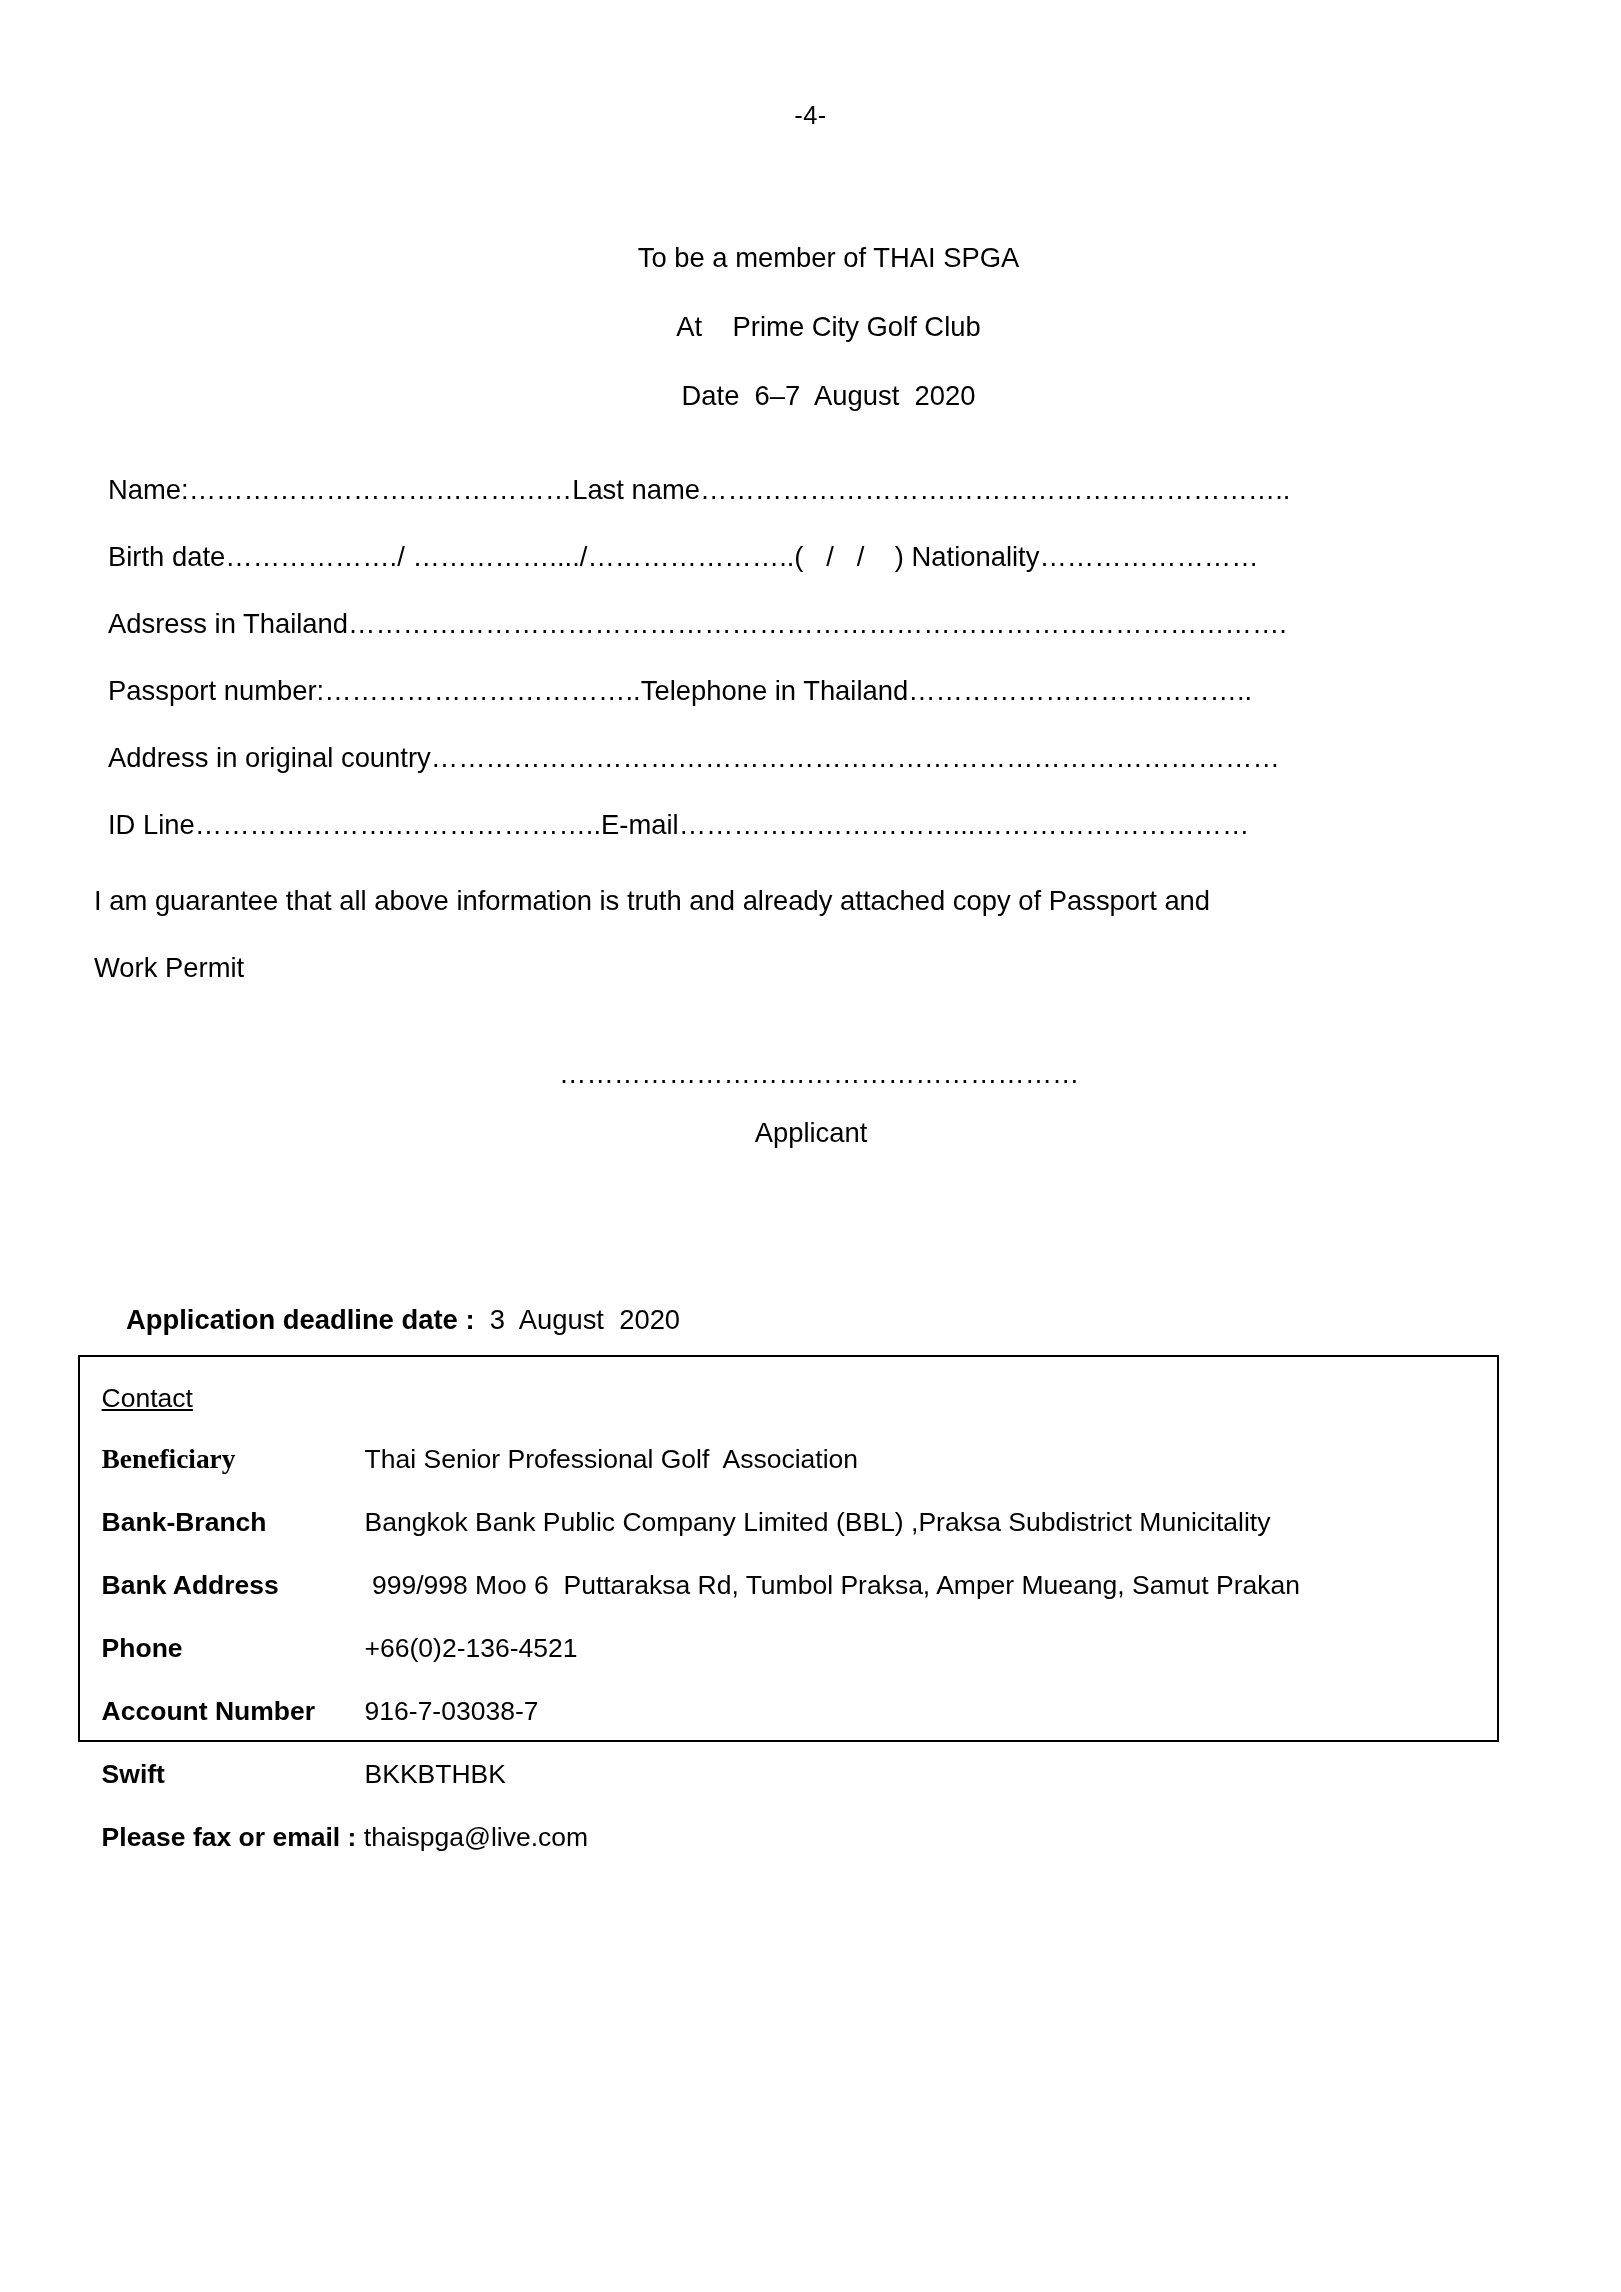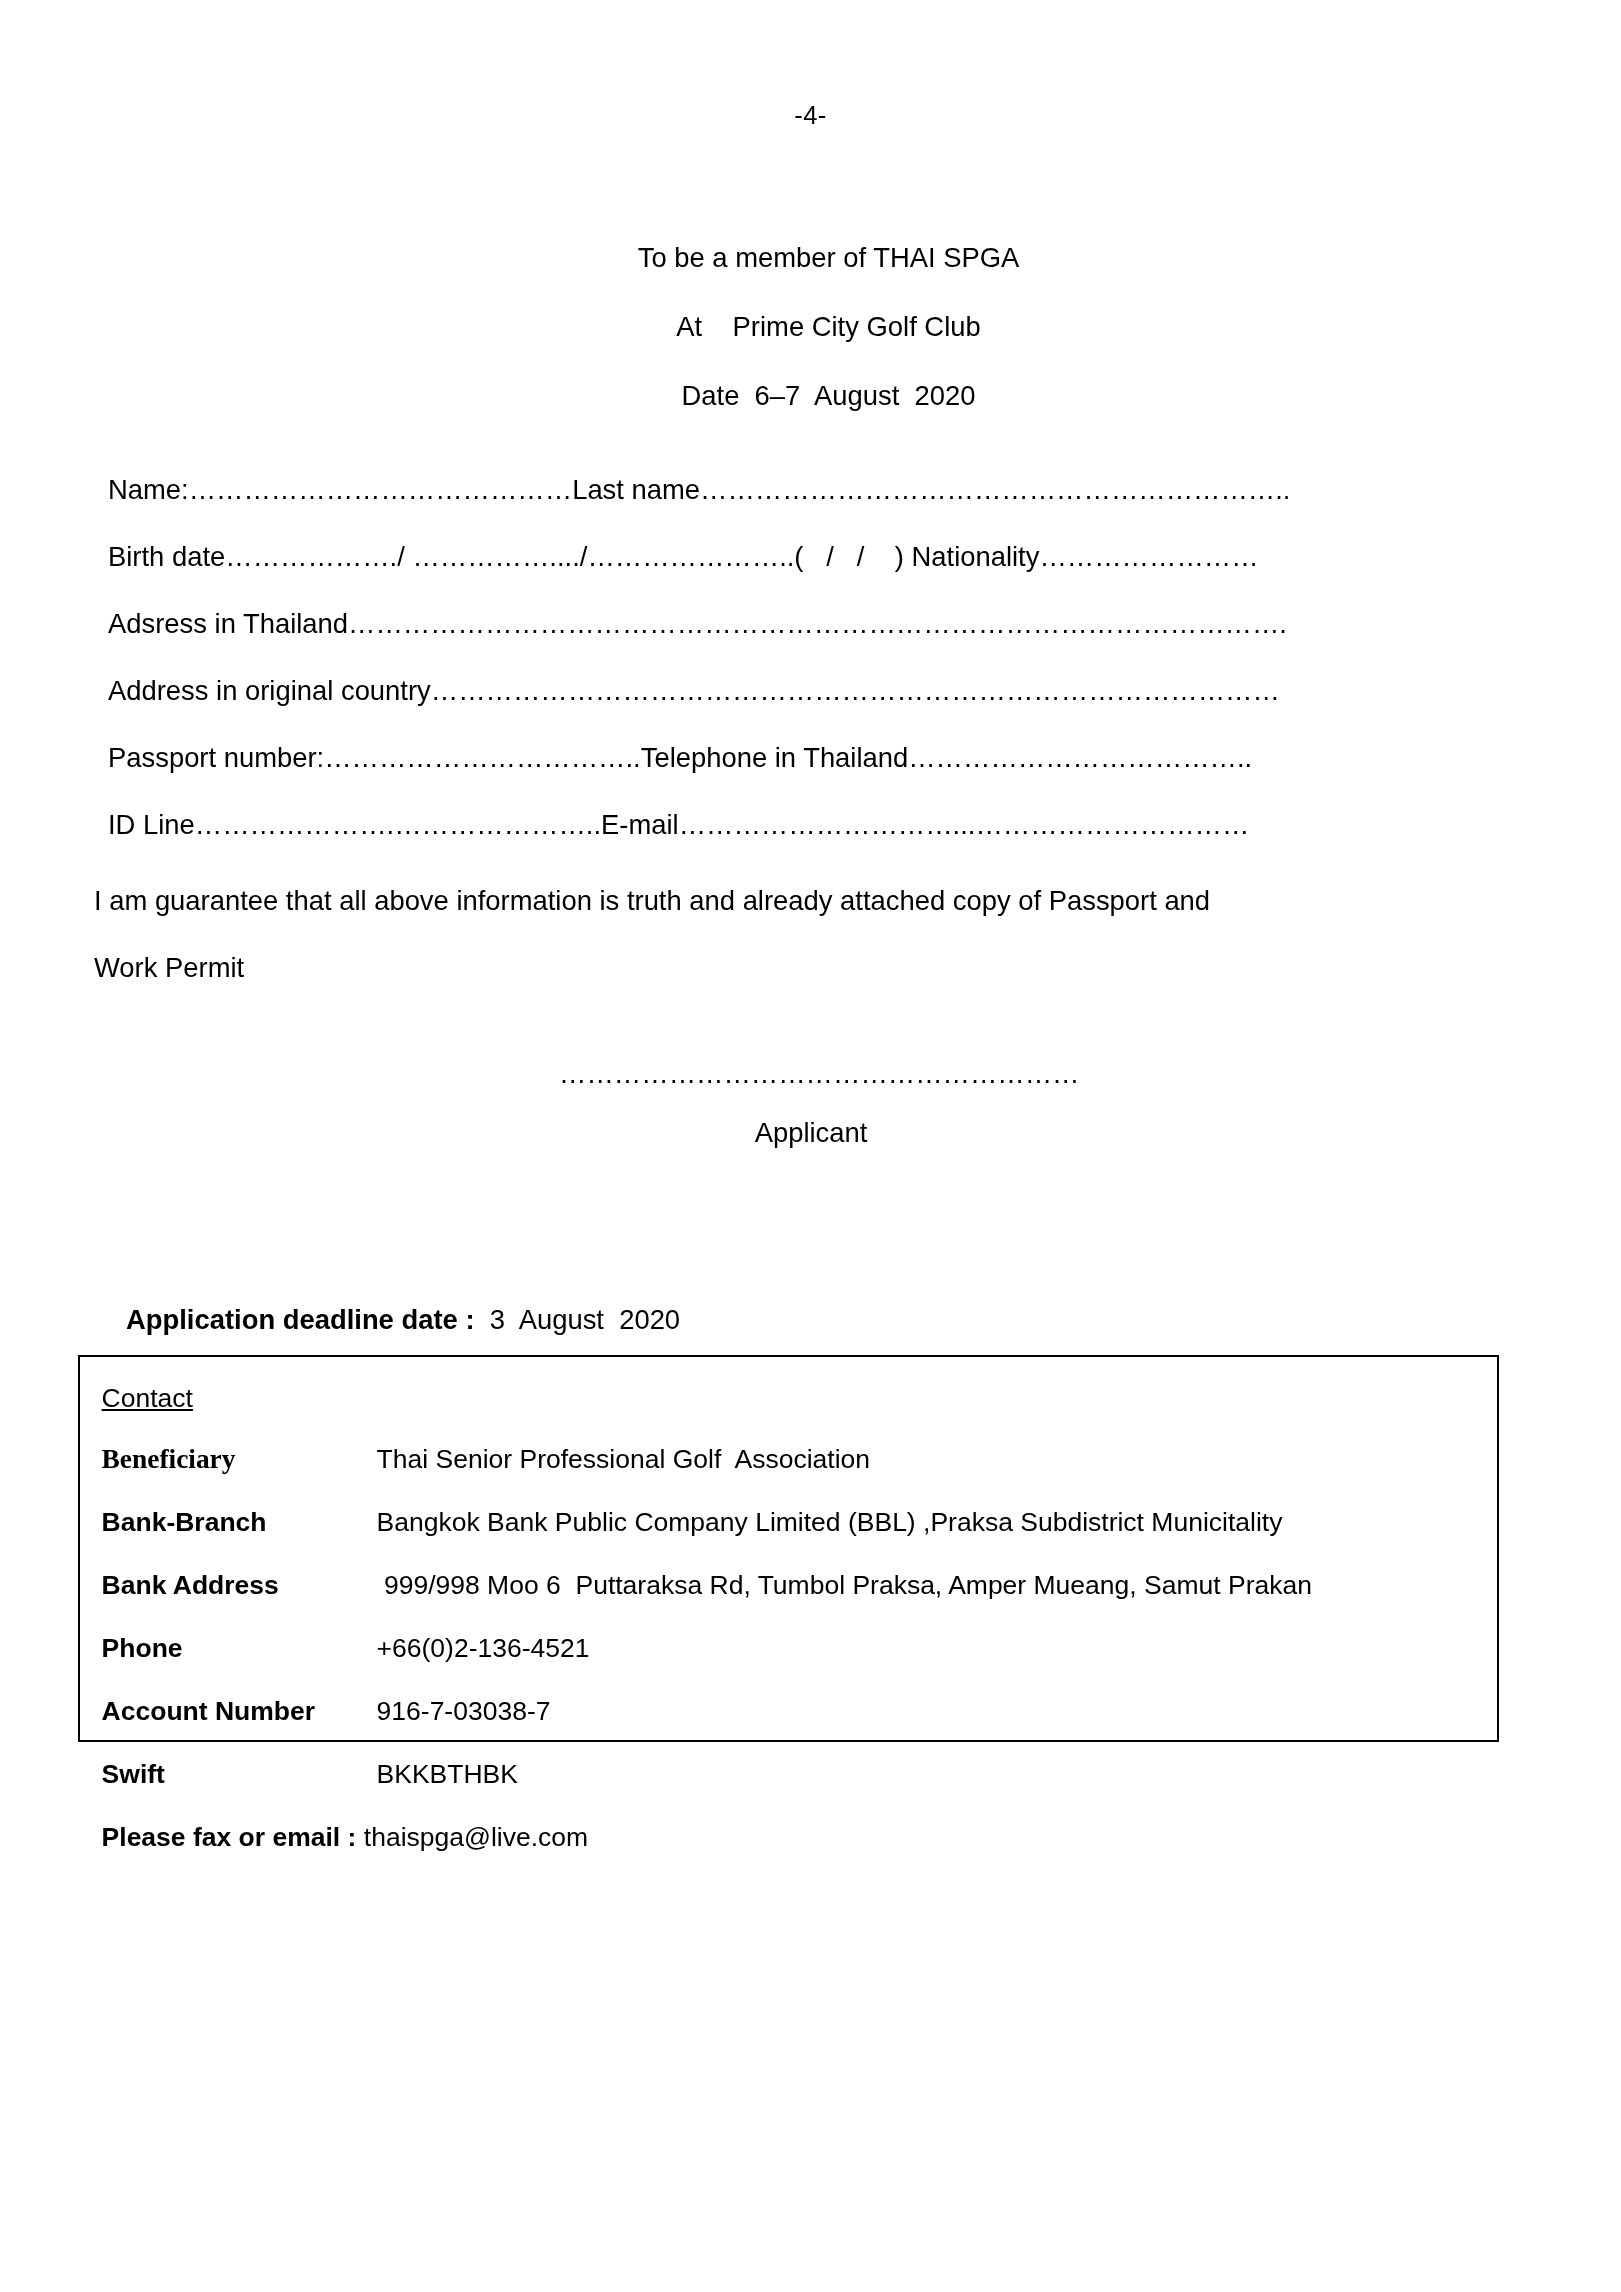--- a/index.html
+++ b/index.html
@@ -123,21 +123,20 @@
     display: inline-block;
   }
   .contact-rows {
     margin-top: 6.9px;
   }
   .contact-row {
     display: flex;
     line-height: 63px;
     font-size: 26.5px;
     white-space: pre;
-    gap: 12px;
   }
   .contact-label {
     width: 263px;
     flex: 0 0 263px;
     font-weight: bold;
   }
   .contact-label.serif {
     font-family: "Liberation Serif", serif;
     font-weight: bold;
     font-size: 27.4px;
@@ -164,22 +163,22 @@
   <div class="heading">
     <div class="heading-line">To be a member of THAI SPGA</div>
     <div class="heading-line">At    Prime City Golf Club</div>
     <div class="heading-line">Date  6–7  August  2020</div>
   </div>
 
   <div class="form-body">
     <div class="form-line">Name:……………………………………Last name………………………………………………………..</div>
     <div class="form-line">Birth date………………./ ……………..../…………………..(   /   /    ) Nationality……………………</div>
     <div class="form-line">Adsress in Thailand………………………………………………………………………………………….</div>
+    <div class="form-line">Passport number:……………………………..Telephone in Thailand………………………………..</div>
     <div class="form-line">Address in original country…………………………………………………………………………………</div>
-    <div class="form-line">Passport number:……………………………..Telephone in Thailand………………………………..</div>
     <div class="form-line">ID Line………………….…………………..E-mail…………………………...…………………………</div>
   </div>
 
   <div class="statement">
     <div class="statement-line">I am guarantee that all above information is truth and already attached copy of Passport and</div>
     <div class="statement-line">Work Permit</div>
   </div>
 
   <div class="signature-block">
     <div class="signature-dots">…………………………………………………</div>

